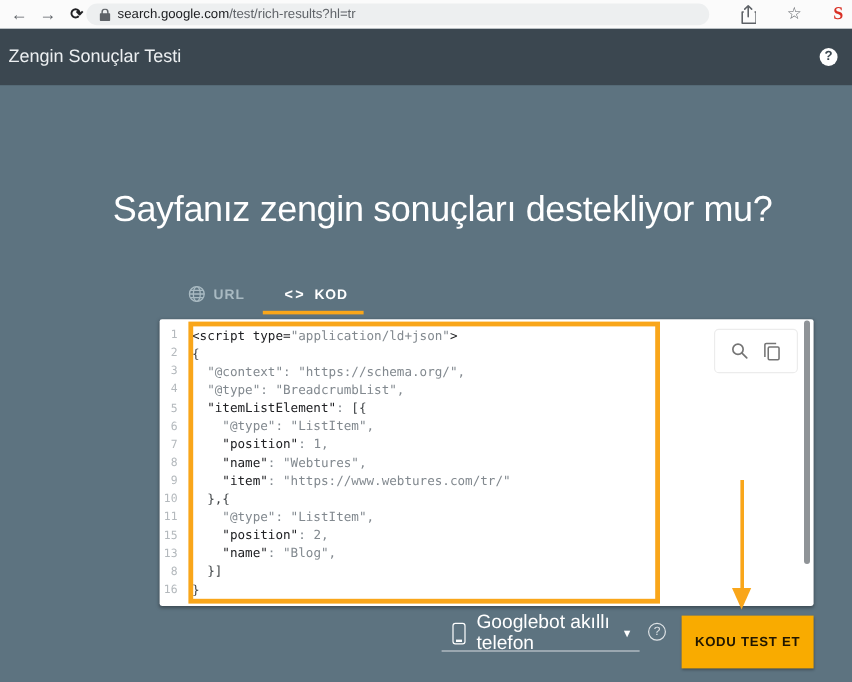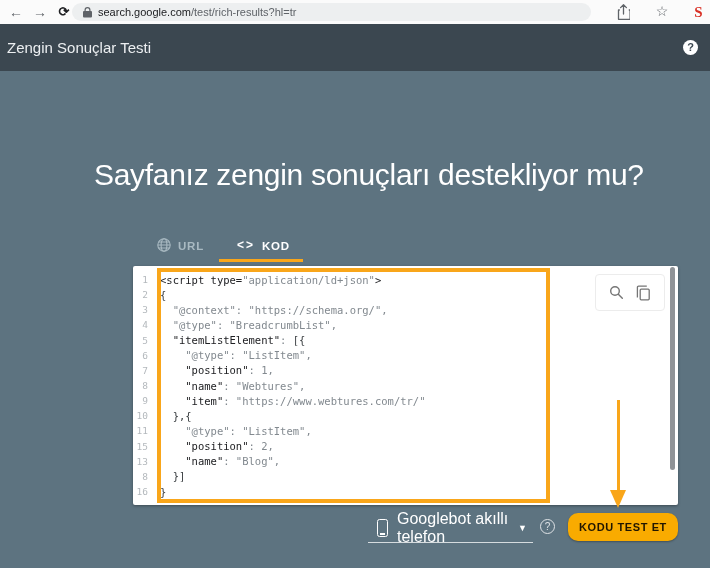--- a/index.html
+++ b/index.html
@@ -53,21 +53,21 @@
   .arrow-line { position:absolute; left:617px; top:400px; width:3px; height:92px; background:#f9a61a; }
   .arrow-head { position:absolute; left:610px; top:490px; width:0; height:0; border-left:8px solid transparent; border-right:8px solid transparent; border-top:18px solid #f9a61a; }
 
   
   .device-select { position:absolute; left:368px; top:513px; width:165px; height:30px; border-bottom:1px solid rgba(255,255,255,.75); display:flex; align-items:center; cursor:pointer; }
   .phone-ico { flex:0 0 auto; margin-left:9px; width:11px; height:18px; border:1.6px solid #ffffff; border-radius:2.5px; position:relative; }
   .phone-ico:after { content:""; position:absolute; left:2px; right:2px; bottom:1px; height:1.6px; background:#ffffff; }
   .device-label { margin-left:9px; font-size:16px; color:#ffffff; }
   .caret { margin-left:auto; margin-right:6px; font-size:9px; color:#ffffff; }
   .help-outline { position:absolute; left:540px; top:519px; width:15px; height:15px; border:1.4px solid #dfe3e6; border-radius:50%; color:#dfe3e6; font-size:10px; text-align:center; line-height:13px; cursor:pointer; }
-  .test-btn { position:absolute; left:568px; top:513px; width:110px; height:28px; background:#f9ab00; border:none; border-radius:10px; font-family:"Liberation Sans", sans-serif; font-size:11px; font-weight:bold; letter-spacing:.6px; color:rgba(0,0,0,.87); box-shadow:0 1px 2px rgba(0,0,0,.3); cursor:pointer; }
+  .test-btn { position:absolute; left:568px; top:513px; width:110px; height:44px; background:#f9ab00; border:none; border-radius:0; font-family:"Liberation Sans", sans-serif; font-size:11px; font-weight:bold; letter-spacing:.6px; color:rgba(0,0,0,.87); box-shadow:0 1px 2px rgba(0,0,0,.3); cursor:pointer; }
 </style>
 </head>
 <body>
 
 <div class="chrome">
   <span class="nav-ico nav-back">←</span>
   <span class="nav-ico nav-fwd">→</span>
   <span class="nav-ico nav-reload">⟳</span>
   <div class="omnibox">
     <span class="lock">

